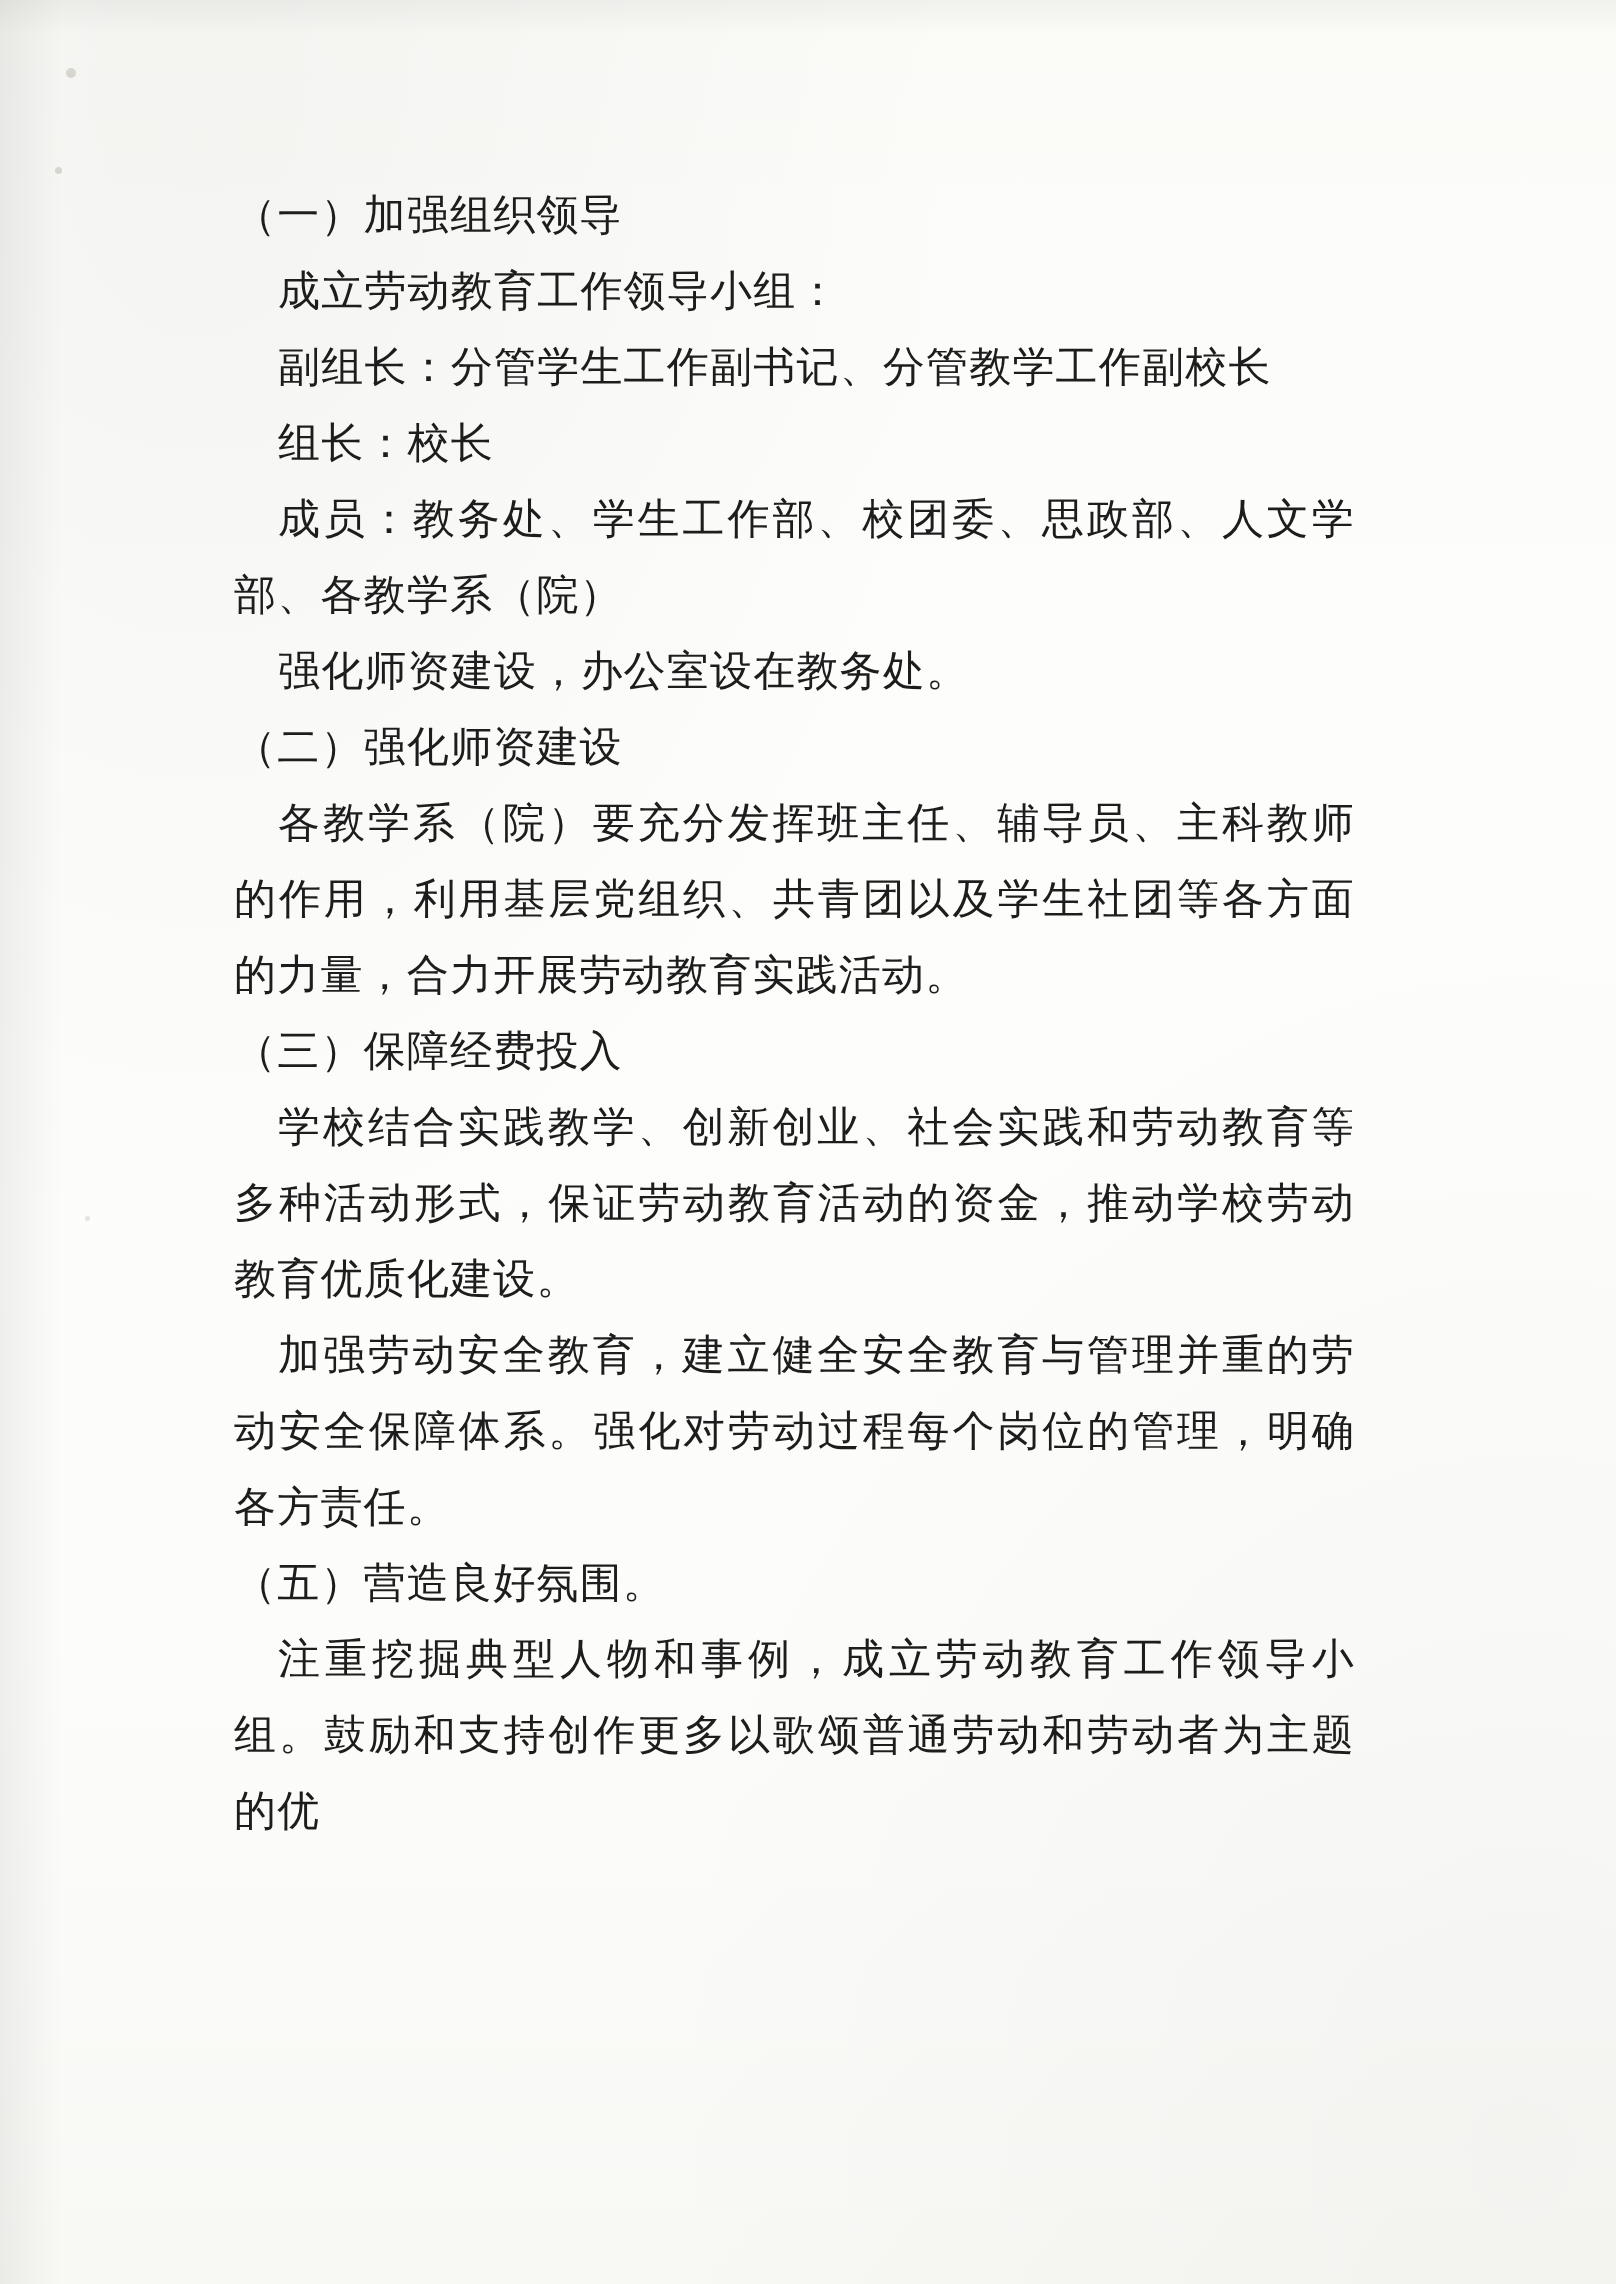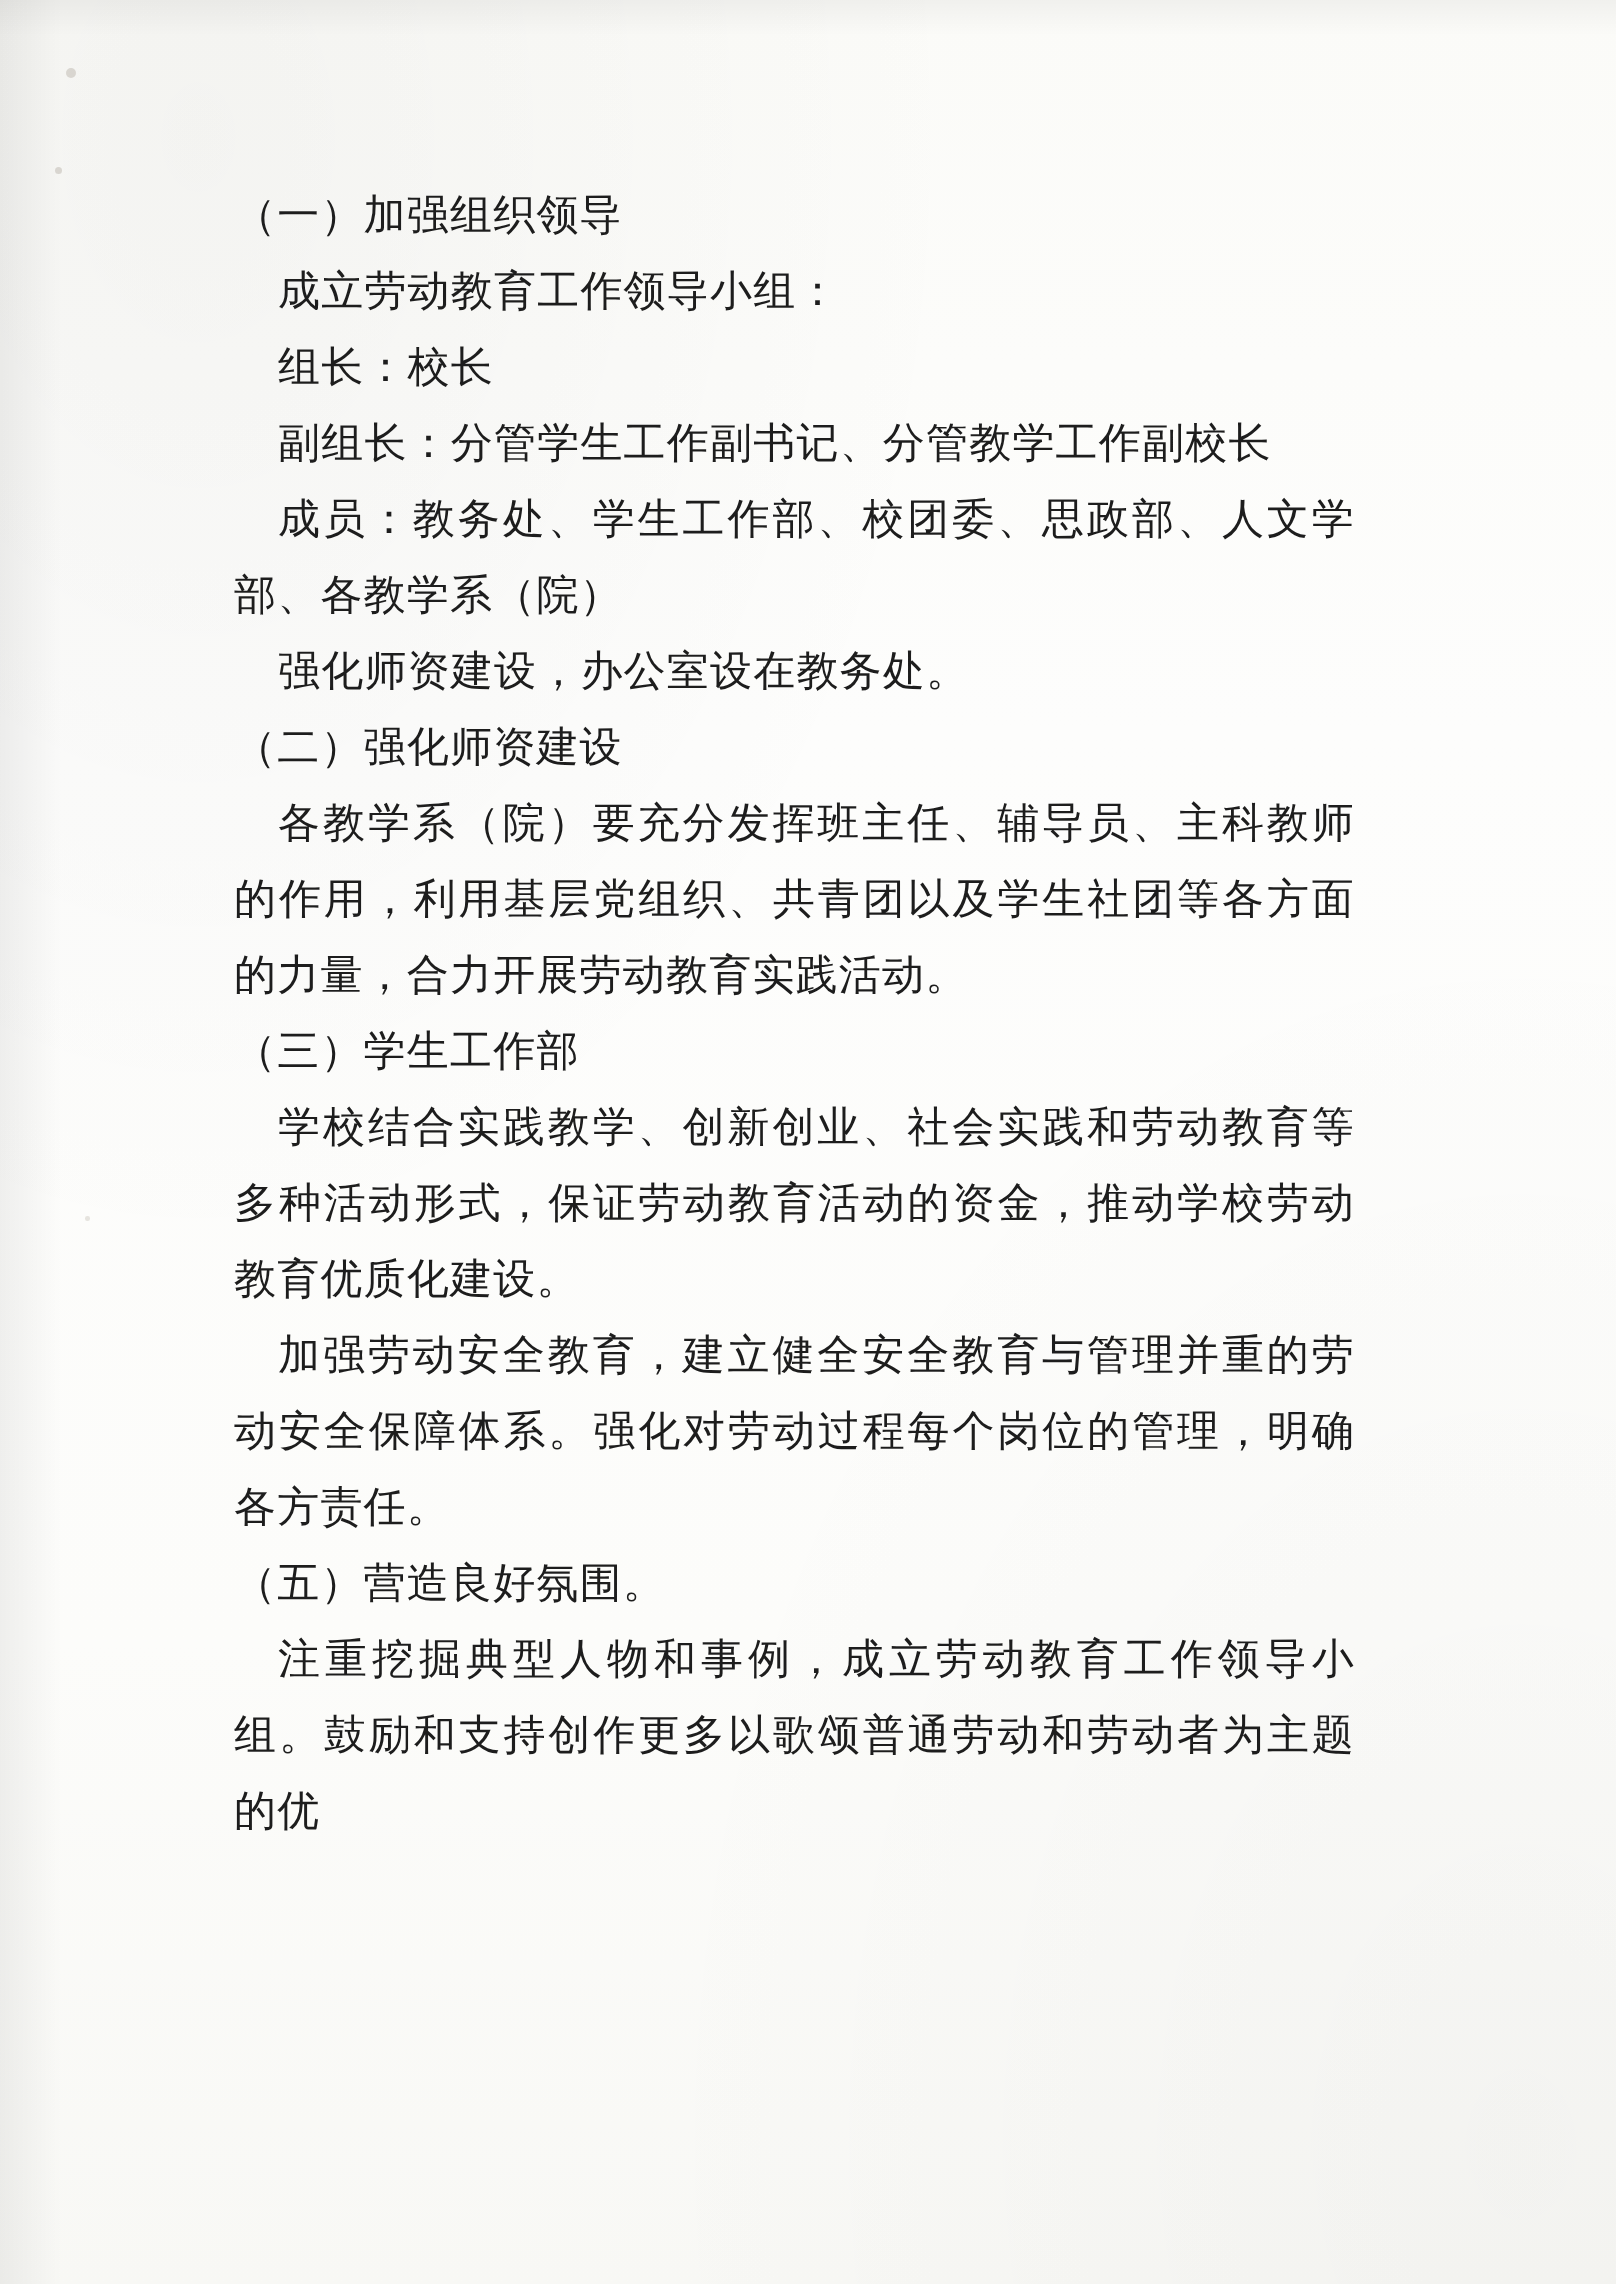--- a/index.html
+++ b/index.html
@@ -77,26 +77,26 @@
   <div class="edge-shade-left"></div>
   <div class="edge-shade-top"></div>
 
   <div class="speck" style="left:66px; top:68px; width:10.3px; height:10.3px;"></div>
   <div class="speck" style="left:55px; top:167px; width:7px; height:7px;"></div>
   <div class="speck" style="left:85px; top:1216px; width:4.7px; height:4.7px; opacity:0.5;"></div>
 
   <div class="content">
     <p class="para heading">（一）加强组织领导</p>
     <p class="para indent">成立劳动教育工作领导小组：</p>
+    <p class="para indent">副组长：分管学生工作副书记、分管教学工作副校长</p>
     <p class="para indent">组长：校长</p>
-    <p class="para indent">副组长：分管学生工作副书记、分管教学工作副校长</p>
     <p class="para indent">成员：教务处、学生工作部、校团委、思政部、人文学部、各教学系（院）</p>
     <p class="para indent">强化师资建设，办公室设在教务处。</p>
     <p class="para heading">（二）强化师资建设</p>
     <p class="para indent">各教学系（院）要充分发挥班主任、辅导员、主科教师的作用，利用基层党组织、共青团以及学生社团等各方面的力量，合力开展劳动教育实践活动。</p>
-    <p class="para heading">（三）学生工作部</p>
+    <p class="para heading">（三）保障经费投入</p>
     <p class="para indent">学校结合实践教学、创新创业、社会实践和劳动教育等多种活动形式，保证劳动教育活动的资金，推动学校劳动教育优质化建设。</p>
     <p class="para indent">加强劳动安全教育，建立健全安全教育与管理并重的劳动安全保障体系。强化对劳动过程每个岗位的管理，明确各方责任。</p>
     <p class="para heading">（五）营造良好氛围。</p>
     <p class="para indent">注重挖掘典型人物和事例，成立劳动教育工作领导小组。鼓励和支持创作更多以歌颂普通劳动和劳动者为主题的优</p>
   </div>
 </div>
 
 
 </body></html>

